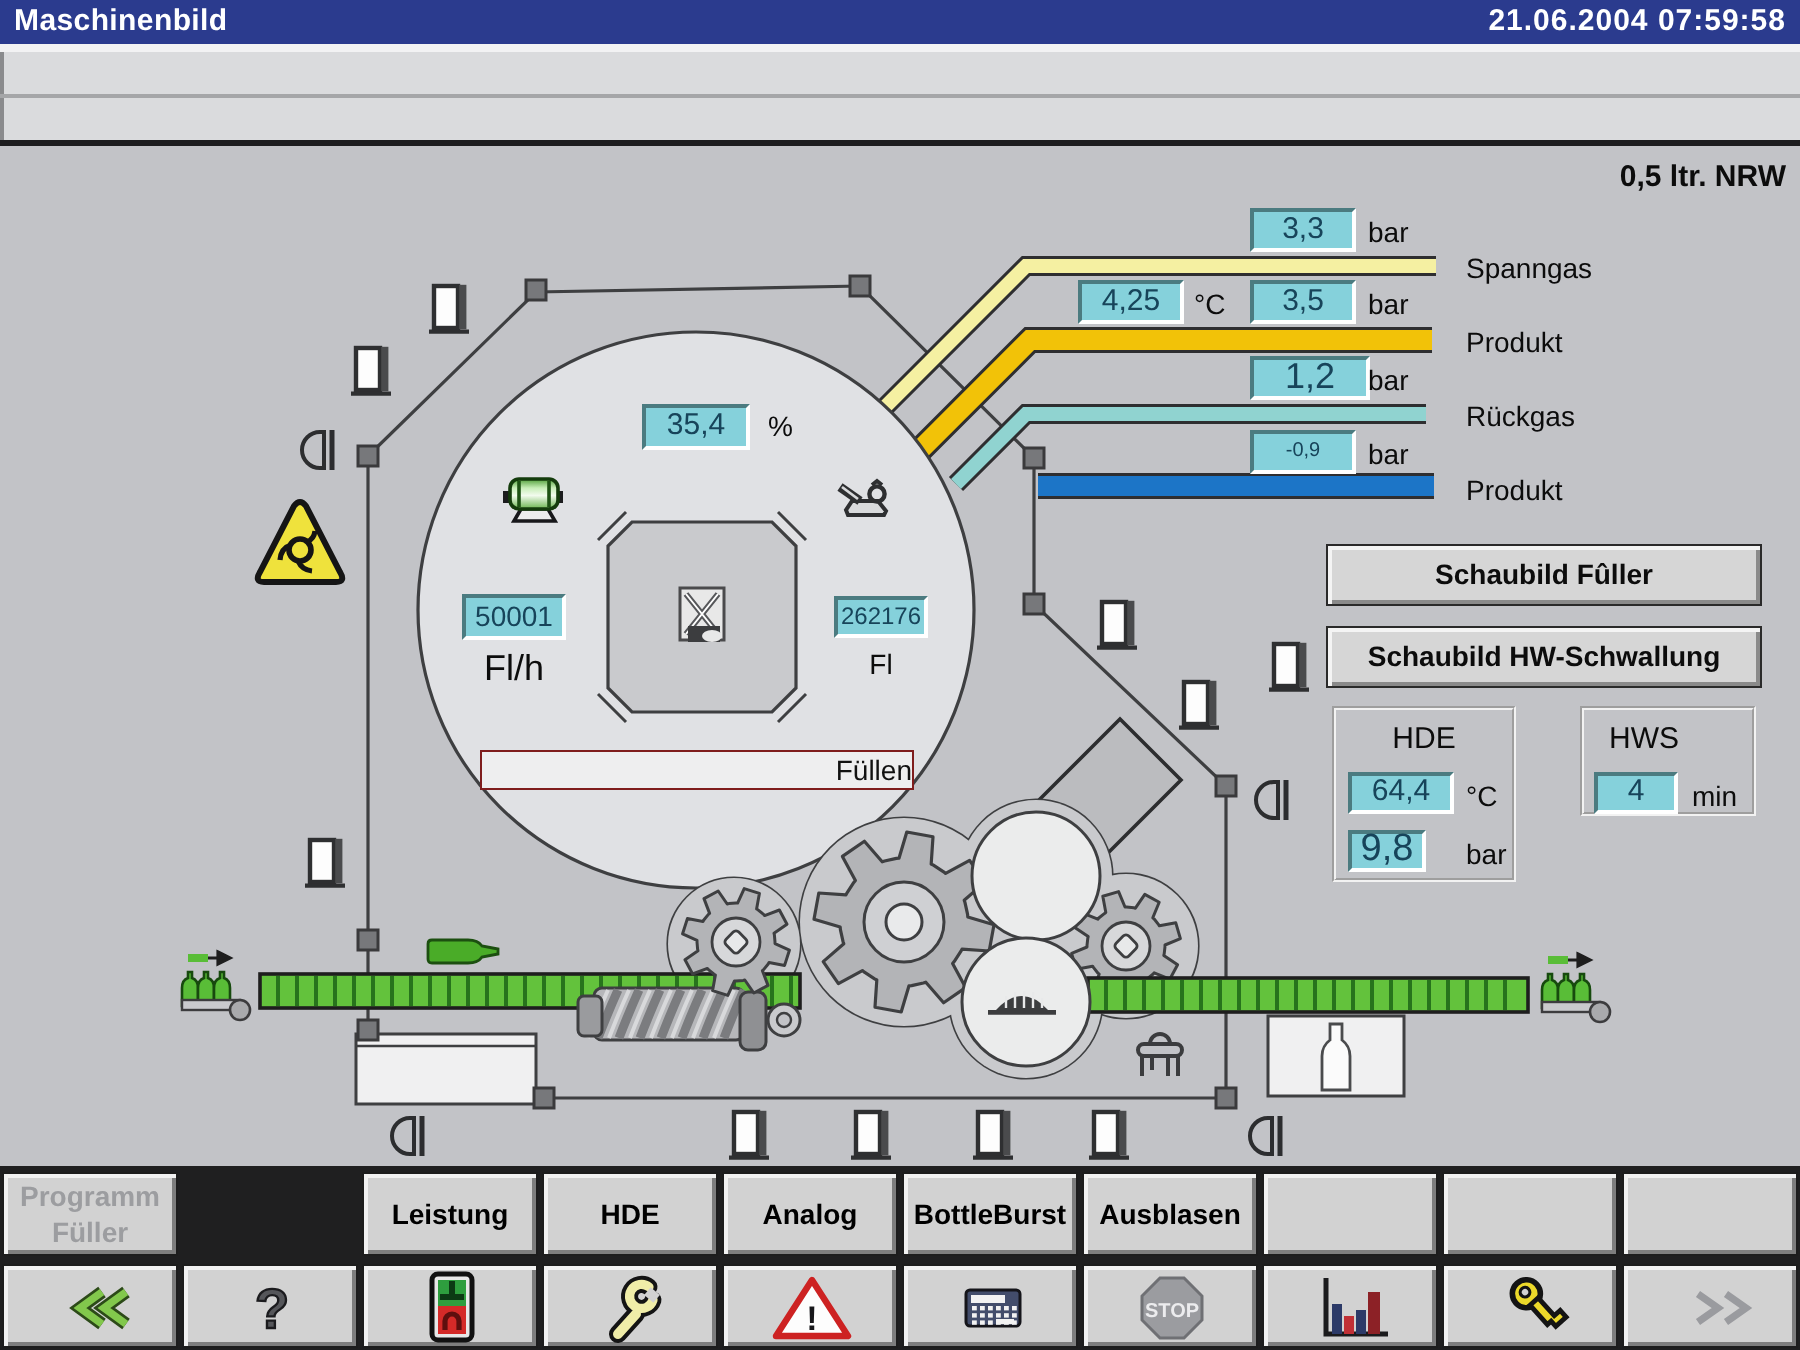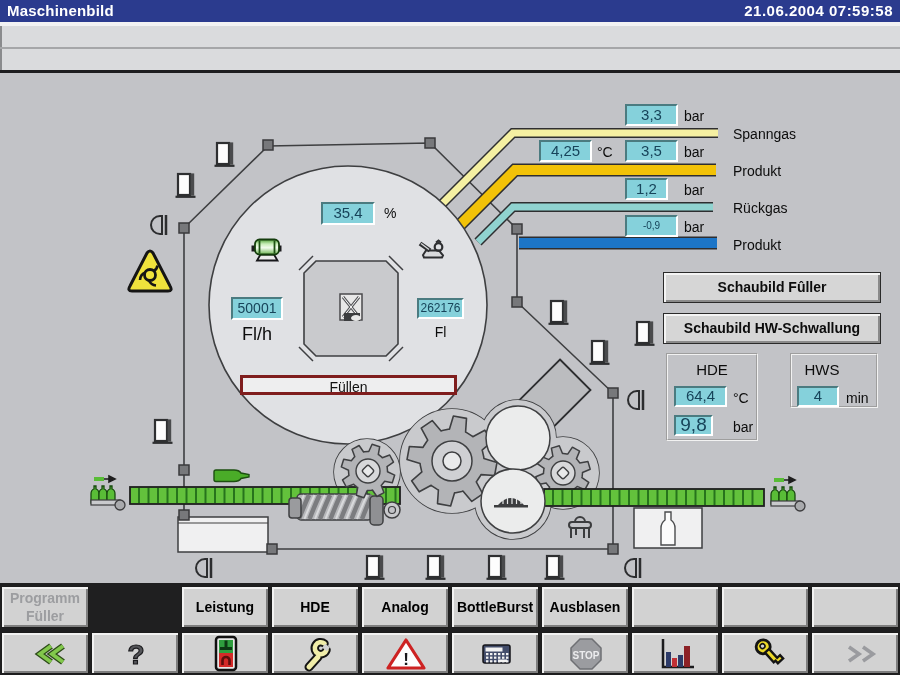--- a/index.html
+++ b/index.html
@@ -15,20 +15,21 @@
 </style></head><body>
 <div id="scr">
 <div style="position:absolute;left:0;top:0;width:900px;height:22px;background:#2b3b8e"></div>
 <div style="position:absolute;left:7px;top:2px;font-size:15px;font-weight:bold;color:#fff;letter-spacing:0.2px">Maschinenbild</div>
 <div style="position:absolute;right:7px;top:2px;font-size:15px;font-weight:bold;color:#fff;letter-spacing:0.5px">21.06.2004 07:59:58</div>
 <div style="position:absolute;left:0;top:22px;width:900px;height:4px;background:#f2f2f3"></div>
 <div style="position:absolute;left:0;top:26px;width:900px;height:21px;background:#dadbdd;border-left:2px solid #8a8b8d"></div>
 <div style="position:absolute;left:0;top:47px;width:900px;height:2px;background:#a5a6a8"></div>
 <div style="position:absolute;left:0;top:49px;width:900px;height:21px;background:#dadbdd;border-left:2px solid #8a8b8d"></div>
 <div style="position:absolute;left:0;top:70px;width:900px;height:3px;background:#1d1d1f"></div>
+<div style="position:absolute;left:700px;top:80px;width:193px;font-size:15px;font-weight:bold;color:#0c0c0c;text-align:right">0,5 ltr. NRW</div>
 <svg width="900" height="675" style="position:absolute;left:0;top:0">
 <path d="M184,228 L268,146 L430,143 L517,229 L517,302 L613,393 L613,549 L184,549 Z" stroke="#3e3f41" stroke-width="1.6" fill="none"></path>
 <polyline points="440,206 513,133 718,133" fill="none" stroke="#2e2e30" stroke-width="10"></polyline>
       <polyline points="440,206 513,133 718,133" fill="none" stroke="#f5f0a2" stroke-width="7"></polyline>
 <polyline points="455,230 515,170 716,170" fill="none" stroke="#2e2e30" stroke-width="13"></polyline>
       <polyline points="455,230 515,170 716,170" fill="none" stroke="#f2c208" stroke-width="10"></polyline>
 <polyline points="478,242 513,207 713,207" fill="none" stroke="#2e2e30" stroke-width="10"></polyline>
       <polyline points="478,242 513,207 713,207" fill="none" stroke="#90d3d0" stroke-width="7"></polyline>
 <polyline points="519,243 717,243" fill="none" stroke="#2e2e30" stroke-width="13"></polyline>
       <polyline points="519,243 717,243" fill="none" stroke="#1c75c7" stroke-width="10"></polyline>
@@ -231,35 +232,35 @@
 <path d="M575,522 a5,5 0 0 1 10,0" fill="none" stroke="#3b3c3e" stroke-width="2"></path>
 <rect x="569" y="522" width="22" height="6" rx="3" fill="none" stroke="#3b3c3e" stroke-width="2"></rect>
 <path d="M571,528 v10 m5,-10 v7 m8,3 v-10 m5,10 v-10" stroke="#3b3c3e" stroke-width="2" fill="none"></path>
 </svg>
 <div class="cb" style="left:625px;top:104px;width:53px;height:22px;font-size:15px;line-height:17px">3,3</div>
 <div style="position:absolute;left:684px;top:108px;width:40px;font-size:14px;font-weight:normal;color:#0c0c0c;text-align:left">bar</div>
 <div class="cb" style="left:539px;top:140px;width:53px;height:22px;font-size:15px;line-height:17px">4,25</div>
 <div style="position:absolute;left:597px;top:144px;width:30px;font-size:14px;font-weight:normal;color:#0c0c0c;text-align:left">°C</div>
 <div class="cb" style="left:625px;top:140px;width:53px;height:22px;font-size:15px;line-height:17px">3,5</div>
 <div style="position:absolute;left:684px;top:144px;width:40px;font-size:14px;font-weight:normal;color:#0c0c0c;text-align:left">bar</div>
-<div class="cb" style="left:625px;top:178px;width:43px;height:22px;font-size:15px;line-height:17px">1,2</div>
+<div class="cb" style="left:625px;top:178px;width:60px;height:22px;font-size:18px;line-height:17px">1,2</div>
 <div style="position:absolute;left:684px;top:182px;width:40px;font-size:14px;font-weight:normal;color:#0c0c0c;text-align:left">bar</div>
 <div class="cb" style="left:625px;top:215px;width:53px;height:22px;font-size:10px;line-height:17px">-0,9</div>
 <div style="position:absolute;left:684px;top:219px;width:40px;font-size:14px;font-weight:normal;color:#0c0c0c;text-align:left">bar</div>
 <div style="position:absolute;left:733px;top:126px;width:100px;font-size:14px;font-weight:normal;color:#0c0c0c;text-align:left">Spanngas</div>
 <div style="position:absolute;left:733px;top:163px;width:100px;font-size:14px;font-weight:normal;color:#0c0c0c;text-align:left">Produkt</div>
 <div style="position:absolute;left:733px;top:200px;width:100px;font-size:14px;font-weight:normal;color:#0c0c0c;text-align:left">Rückgas</div>
 <div style="position:absolute;left:733px;top:237px;width:100px;font-size:14px;font-weight:normal;color:#0c0c0c;text-align:left">Produkt</div>
 <div class="cb" style="left:321px;top:202px;width:54px;height:23px;font-size:15px;line-height:18px">35,4</div>
 <div style="position:absolute;left:384px;top:205px;width:20px;font-size:14px;font-weight:normal;color:#0c0c0c;text-align:left">%</div>
 <div class="cb" style="left:231px;top:297px;width:52px;height:23px;font-size:14px;line-height:18px">50001</div>
 <div style="position:absolute;left:231px;top:324px;width:52px;font-size:18px;font-weight:normal;color:#0c0c0c;text-align:center">Fl/h</div>
 <div class="cb" style="left:417px;top:298px;width:47px;height:21px;font-size:12px;line-height:16px">262176</div>
 <div style="position:absolute;left:417px;top:324px;width:47px;font-size:14px;font-weight:normal;color:#0c0c0c;text-align:center">Fl</div>
-<div style="position:absolute;left:240px;top:375px;width:217px;height:20px;box-sizing:border-box;background:#eeeeef;border:3px solid #7f1d1d;text-align:center;font-size:14px;line-height:18px;color:#111">Füllen</div>
+<div style="position:absolute;left:240px;top:375px;width:217px;height:20px;box-sizing:border-box;background:#eeeeef;border:1px solid #7f1d1d;text-align:right;font-size:14px;line-height:18px;color:#111">Füllen</div>
 <div class="btn3" style="left:663px;top:272px;width:218px;height:31px;font-size:14px;line-height:29px">Schaubild Fûller</div>
 <div class="btn3" style="left:663px;top:313px;width:218px;height:31px;font-size:14px;line-height:29px">Schaubild HW-Schwallung</div>
 <div class="grp" style="left:666px;top:353px;width:92px;height:88px"></div>
 <div style="position:absolute;left:666px;top:361px;width:92px;font-size:15px;font-weight:normal;color:#0c0c0c;text-align:center">HDE</div>
 <div class="cb" style="left:674px;top:386px;width:53px;height:21px;font-size:15px;line-height:16px">64,4</div>
 <div style="position:absolute;left:733px;top:390px;width:30px;font-size:14px;font-weight:normal;color:#0c0c0c;text-align:left">°C</div>
 <div class="cb" style="left:674px;top:415px;width:39px;height:21px;font-size:19px;line-height:16px">9,8</div>
 <div style="position:absolute;left:733px;top:419px;width:30px;font-size:14px;font-weight:normal;color:#0c0c0c;text-align:left">bar</div>
 <div class="grp" style="left:790px;top:353px;width:88px;height:55px"></div>
 <div style="position:absolute;left:790px;top:361px;width:64px;font-size:15px;font-weight:normal;color:#0c0c0c;text-align:center">HWS</div>

